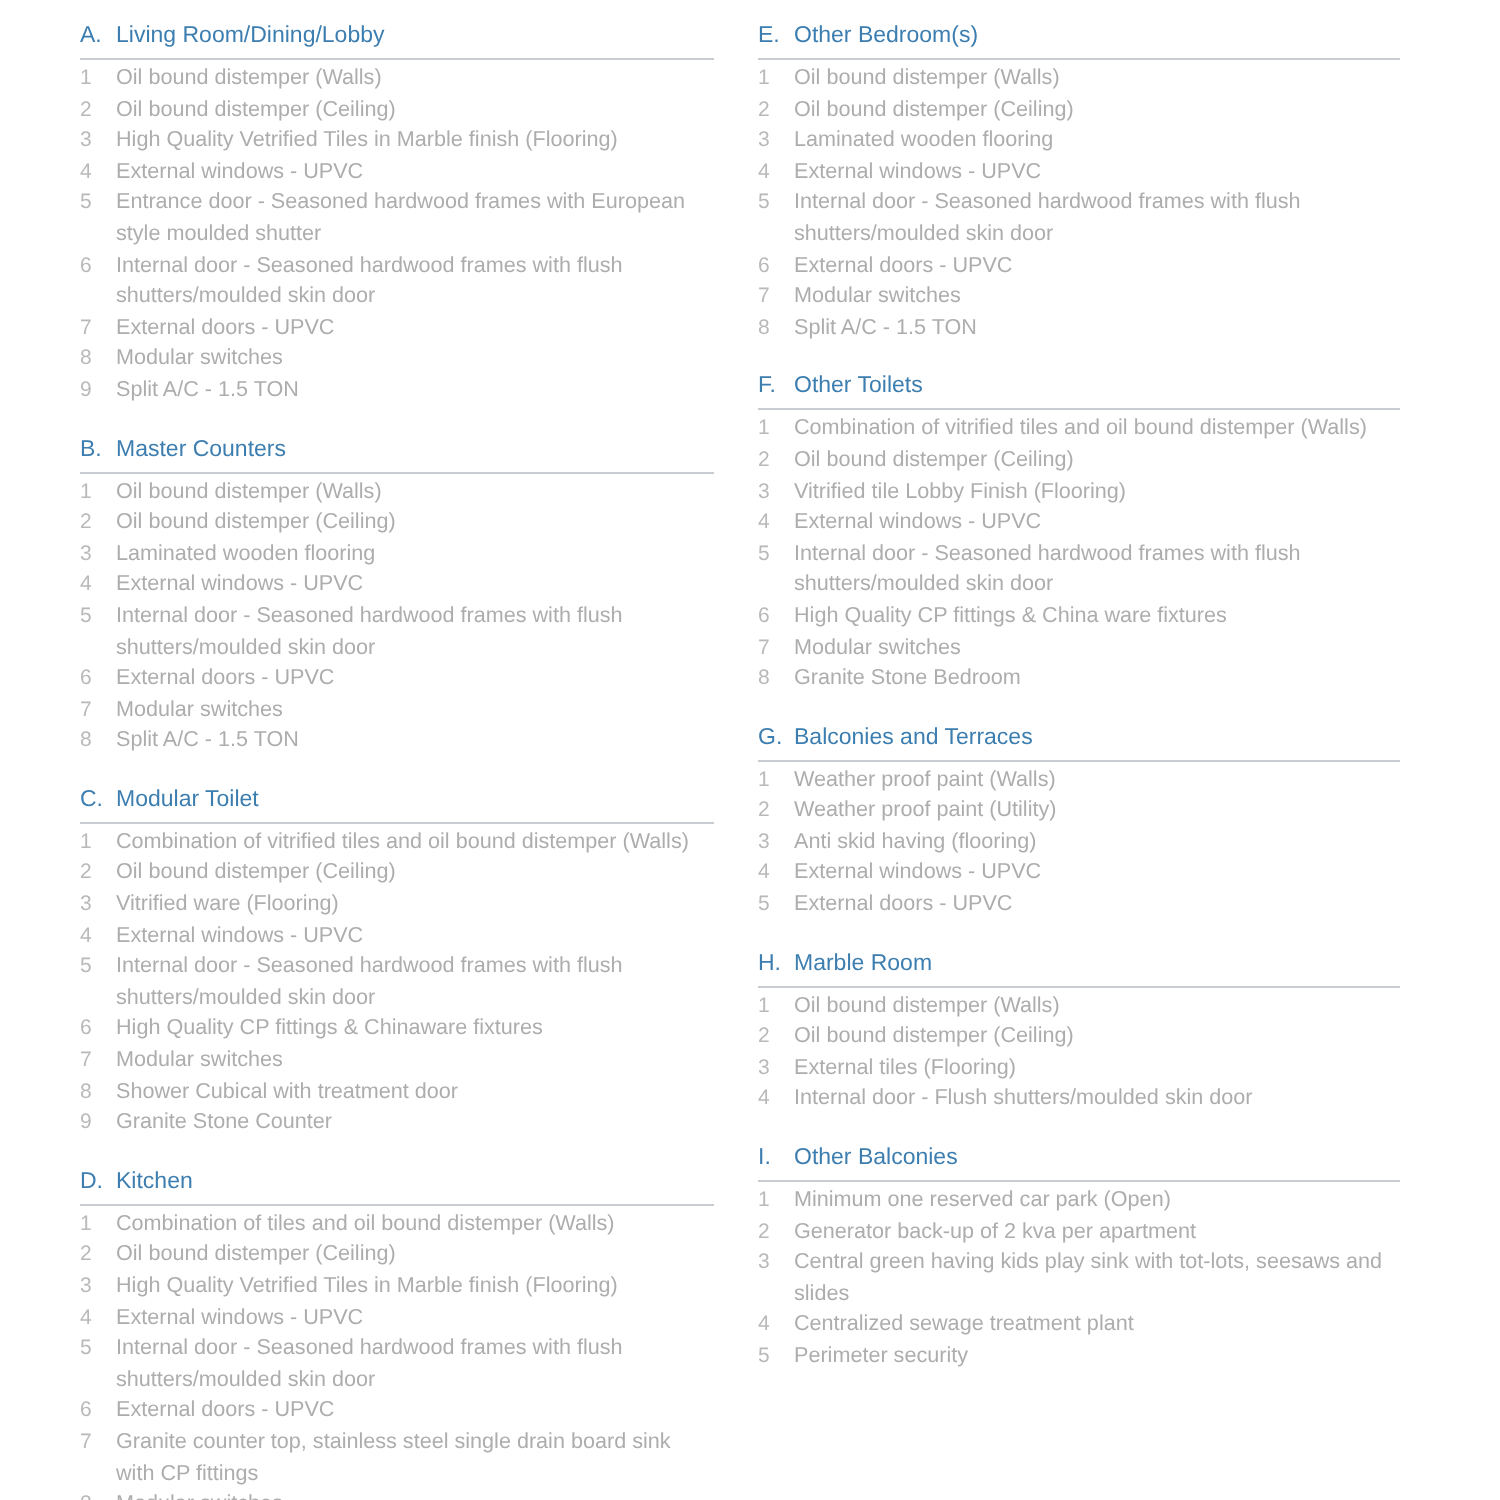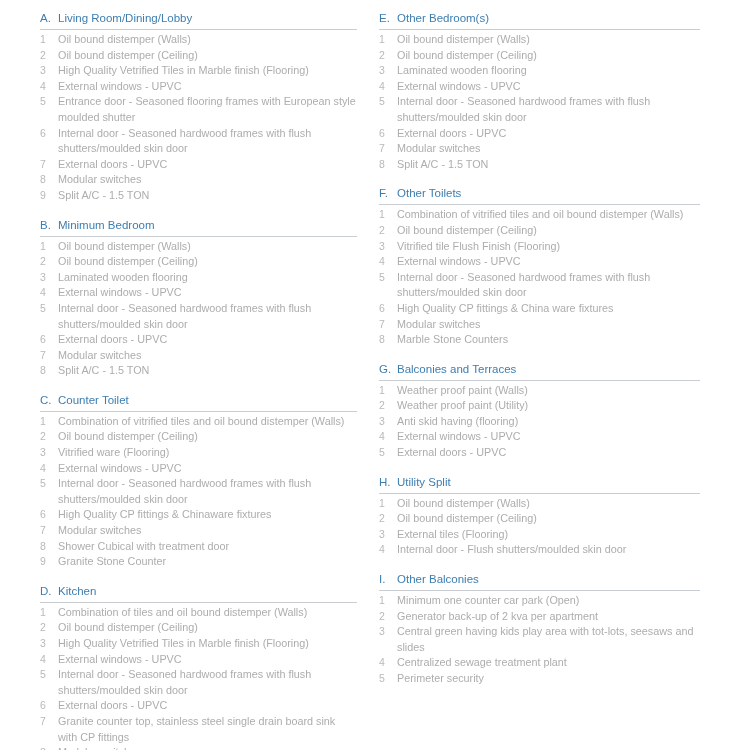--- a/index.html
+++ b/index.html
@@ -122,21 +122,21 @@
             <li class="item">
               <span class="item-num">3</span>
               <span class="item-text">High Quality Vetrified Tiles in Marble finish (Flooring)</span>
             </li>
             <li class="item">
               <span class="item-num">4</span>
               <span class="item-text">External windows - UPVC</span>
             </li>
             <li class="item">
               <span class="item-num">5</span>
-              <span class="item-text">Entrance door - Seasoned flooring frames with European style moulded shutter</span>
+              <span class="item-text">Entrance door - Seasoned hardwood frames with European style moulded shutter</span>
             </li>
             <li class="item">
               <span class="item-num">6</span>
               <span class="item-text">Internal door - Seasoned hardwood frames with flush shutters/moulded skin door</span>
             </li>
             <li class="item">
               <span class="item-num">7</span>
               <span class="item-text">External doors - UPVC</span>
             </li>
             <li class="item">
@@ -145,21 +145,21 @@
             </li>
             <li class="item">
               <span class="item-num">9</span>
               <span class="item-text">Split A/C - 1.5 TON</span>
             </li>
           </ul>
         </div>
         <div class="section">
           <div class="section-header">
             <span class="section-letter">B.</span>
-            <span class="section-title">Minimum Bedroom</span>
+            <span class="section-title">Master Counters</span>
           </div>
           <ul class="items">
             <li class="item">
               <span class="item-num">1</span>
               <span class="item-text">Oil bound distemper (Walls)</span>
             </li>
             <li class="item">
               <span class="item-num">2</span>
               <span class="item-text">Oil bound distemper (Ceiling)</span>
             </li>
@@ -185,21 +185,21 @@
             </li>
             <li class="item">
               <span class="item-num">8</span>
               <span class="item-text">Split A/C - 1.5 TON</span>
             </li>
           </ul>
         </div>
         <div class="section">
           <div class="section-header">
             <span class="section-letter">C.</span>
-            <span class="section-title">Counter Toilet</span>
+            <span class="section-title">Modular Toilet</span>
           </div>
           <ul class="items">
             <li class="item">
               <span class="item-num">1</span>
               <span class="item-text">Combination of vitrified tiles and oil bound distemper (Walls)</span>
             </li>
             <li class="item">
               <span class="item-num">2</span>
               <span class="item-text">Oil bound distemper (Ceiling)</span>
             </li>
@@ -324,41 +324,41 @@
             <li class="item">
               <span class="item-num">1</span>
               <span class="item-text">Combination of vitrified tiles and oil bound distemper (Walls)</span>
             </li>
             <li class="item">
               <span class="item-num">2</span>
               <span class="item-text">Oil bound distemper (Ceiling)</span>
             </li>
             <li class="item">
               <span class="item-num">3</span>
-              <span class="item-text">Vitrified tile Flush Finish (Flooring)</span>
+              <span class="item-text">Vitrified tile Lobby Finish (Flooring)</span>
             </li>
             <li class="item">
               <span class="item-num">4</span>
               <span class="item-text">External windows - UPVC</span>
             </li>
             <li class="item">
               <span class="item-num">5</span>
               <span class="item-text">Internal door - Seasoned hardwood frames with flush shutters/moulded skin door</span>
             </li>
             <li class="item">
               <span class="item-num">6</span>
               <span class="item-text">High Quality CP fittings &amp; China ware fixtures</span>
             </li>
             <li class="item">
               <span class="item-num">7</span>
               <span class="item-text">Modular switches</span>
             </li>
             <li class="item">
               <span class="item-num">8</span>
-              <span class="item-text">Marble Stone Counters</span>
+              <span class="item-text">Granite Stone Bedroom</span>
             </li>
           </ul>
         </div>
         <div class="section">
           <div class="section-header">
             <span class="section-letter">G.</span>
             <span class="section-title">Balconies and Terraces</span>
           </div>
           <ul class="items">
             <li class="item">
@@ -379,21 +379,21 @@
             </li>
             <li class="item">
               <span class="item-num">5</span>
               <span class="item-text">External doors - UPVC</span>
             </li>
           </ul>
         </div>
         <div class="section">
           <div class="section-header">
             <span class="section-letter">H.</span>
-            <span class="section-title">Utility Split</span>
+            <span class="section-title">Marble Room</span>
           </div>
           <ul class="items">
             <li class="item">
               <span class="item-num">1</span>
               <span class="item-text">Oil bound distemper (Walls)</span>
             </li>
             <li class="item">
               <span class="item-num">2</span>
               <span class="item-text">Oil bound distemper (Ceiling)</span>
             </li>
@@ -408,29 +408,29 @@
           </ul>
         </div>
         <div class="section">
           <div class="section-header">
             <span class="section-letter">I.</span>
             <span class="section-title">Other Balconies</span>
           </div>
           <ul class="items">
             <li class="item">
               <span class="item-num">1</span>
-              <span class="item-text">Minimum one counter car park (Open)</span>
+              <span class="item-text">Minimum one reserved car park (Open)</span>
             </li>
             <li class="item">
               <span class="item-num">2</span>
               <span class="item-text">Generator back-up of 2 kva per apartment</span>
             </li>
             <li class="item">
               <span class="item-num">3</span>
-              <span class="item-text">Central green having kids play area with tot-lots, seesaws and slides</span>
+              <span class="item-text">Central green having kids play sink with tot-lots, seesaws and slides</span>
             </li>
             <li class="item">
               <span class="item-num">4</span>
               <span class="item-text">Centralized sewage treatment plant</span>
             </li>
             <li class="item">
               <span class="item-num">5</span>
               <span class="item-text">Perimeter security</span>
             </li>
           </ul>

